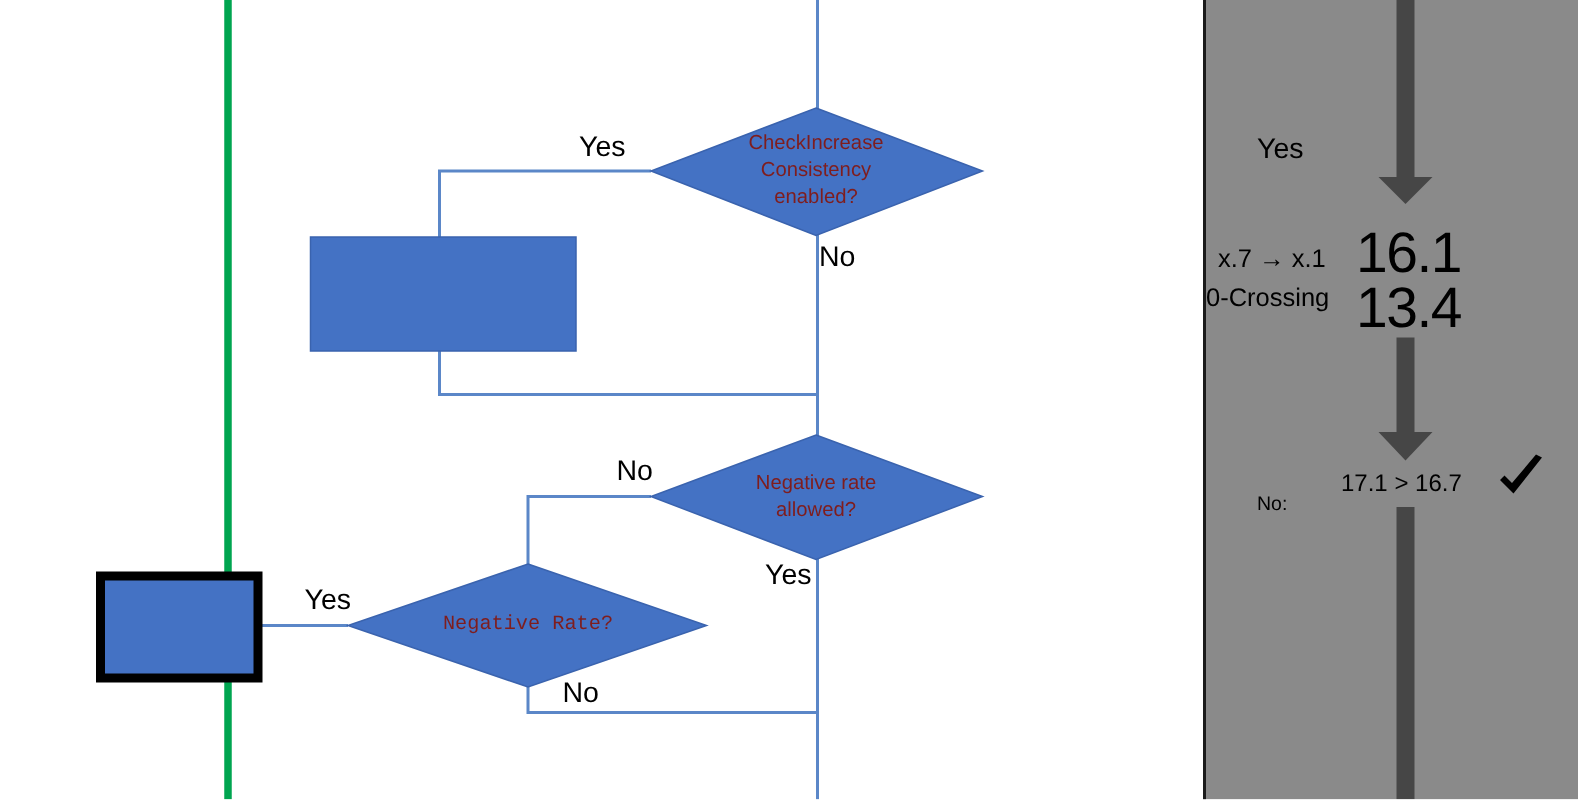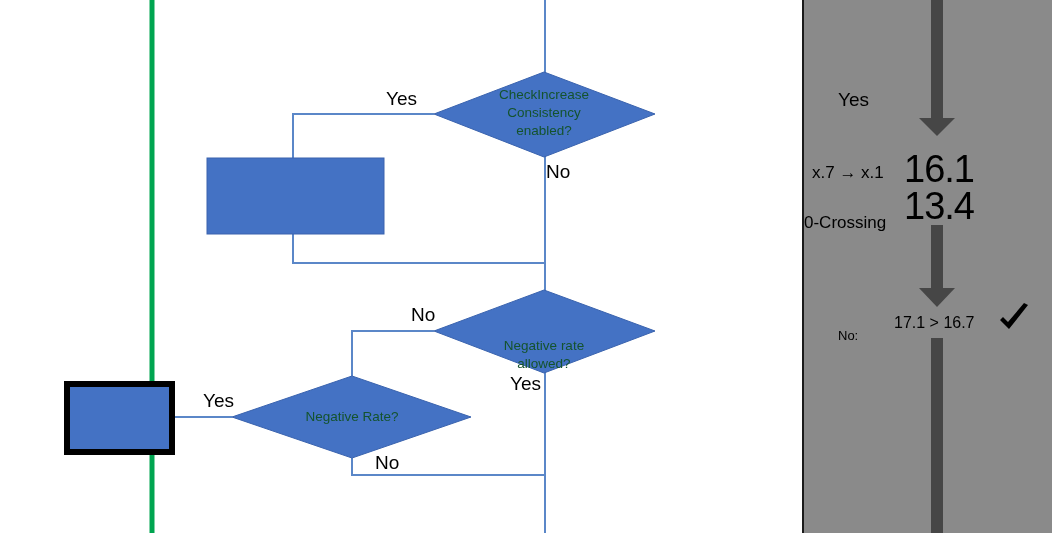--- a/index.html
+++ b/index.html
@@ -17,21 +17,21 @@
   }
   #flow-svg {
     position: absolute;
     left: 0;
     top: 0;
     width: 1052px;
     height: 533px;
   }
   .node-label {
     position: absolute;
-    color: #14532d;
+    color: #7f1d1d;
     font-family: "Liberation Sans", sans-serif;
     font-size: 15px;
     line-height: 19px;
     text-align: center;
     pointer-events: none;
     white-space: pre-line;
   }
   .diamond-label { font-size: 13.5px; line-height: 18px; }
   .edge-label {
     position: absolute;
@@ -60,21 +60,21 @@
     width: 250px; height: 533px;
   }
   .panel-text {
     position: absolute;
     color: #000000;
     font-family: "Liberation Sans", sans-serif;
     white-space: nowrap;
   }
   .panel-yes { font-size: 19px; left: 34px; top: 89px; }
   .panel-small1 { font-size: 17px; left: 8px; top: 163px; }
-  .panel-small2 { font-size: 17px; left: 0px; top: 189px; margin-top: 24px; }
+  .panel-small2 { font-size: 17px; left: 0px; top: 189px; }
   .panel-big1 { font-size: 38px; left: 100px; top: 148px; letter-spacing: -1px; }
   .panel-big2 { font-size: 38px; left: 100px; top: 185px; letter-spacing: -1px; }
   .strike-6 { position: relative; }
   .strike-6::after {
     content: "";
     position: absolute;
     left: 13px;
     right: 13px;
     top: 55%;
     height: 2px;
@@ -116,24 +116,24 @@
     <polygon points="352,376 471,417 352,458 232,417" fill="#4472c4" stroke="#3a63ae" stroke-width="1"></polygon>
 
     <rect x="67" y="384" width="105" height="68" fill="#4472c4" stroke="#000000" stroke-width="6"></rect>
   </svg>
 
   <div class="node-label diamond-label" style="left:464px; top:86px; width:160px;">CheckIncrease
 Consistency
 enabled?</div>
 
 
-  <div class="node-label diamond-label" style="left:464px; top:313px; width:160px;margin-top:24px;">Negative rate
+  <div class="node-label diamond-label" style="left:464px; top:313px; width:160px;">Negative rate
 allowed?</div>
 
-  <div class="node-label diamond-label" style="left:272px; top:408px; width:160px;">Negative Rate?</div>
+  <div class="node-label diamond-label" style="left:272px; top:408px; width:160px;font-family:Liberation Mono, monospace;">Negative Rate?</div>
 
 
   <div class="edge-label" style="left:386px; top:88px;">Yes</div>
 
   <div class="edge-label" style="left:546px; top:161px;">No</div>
 
   <div class="edge-label" style="left:411px; top:304px;">No</div>
 
   <div class="edge-label" style="left:510px; top:373px;">Yes</div>
 

